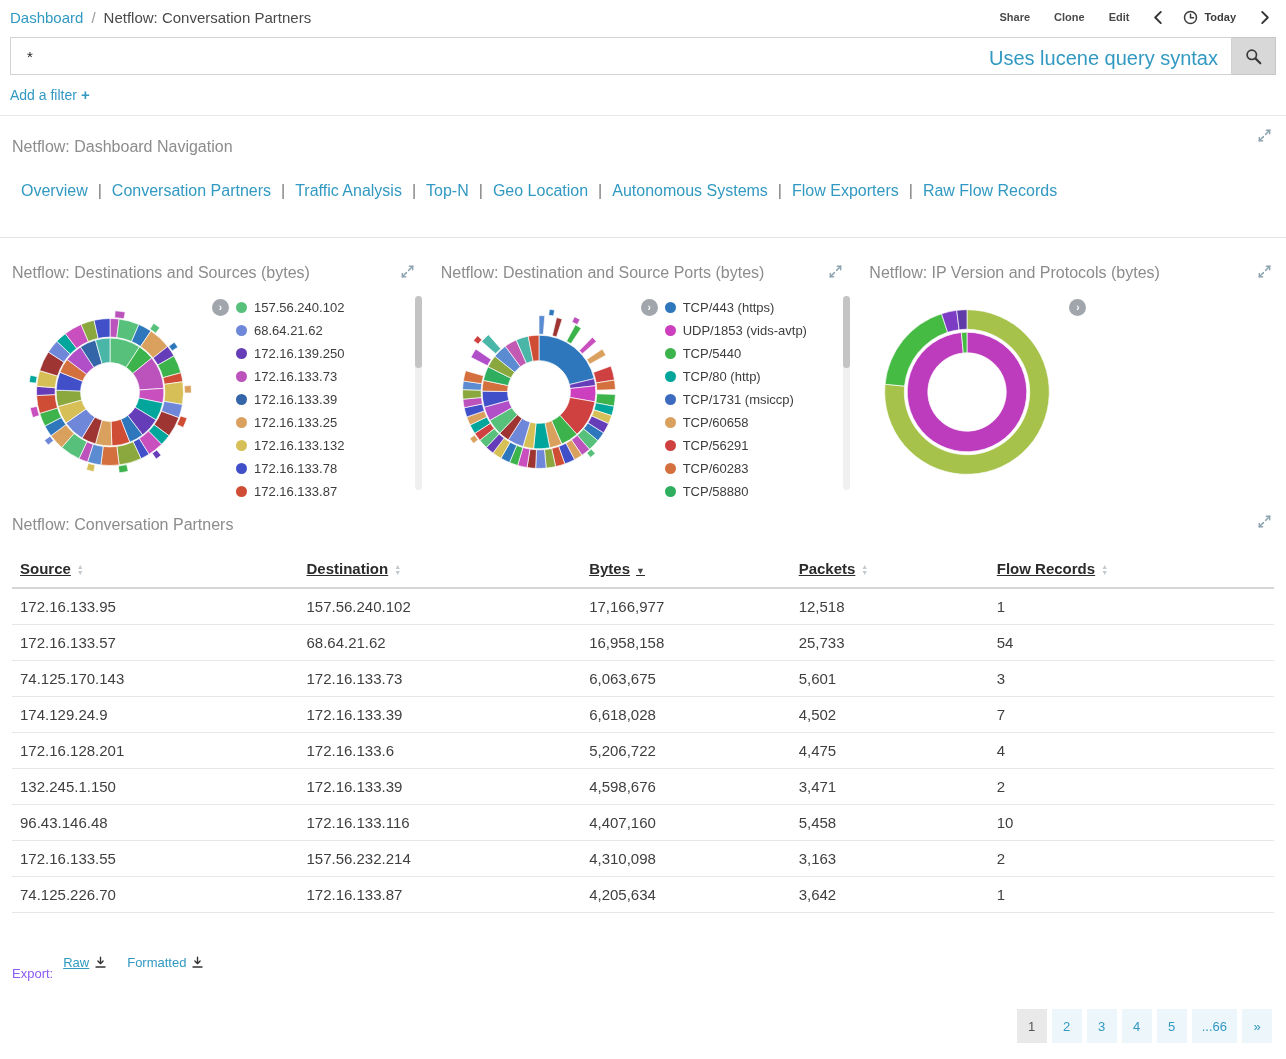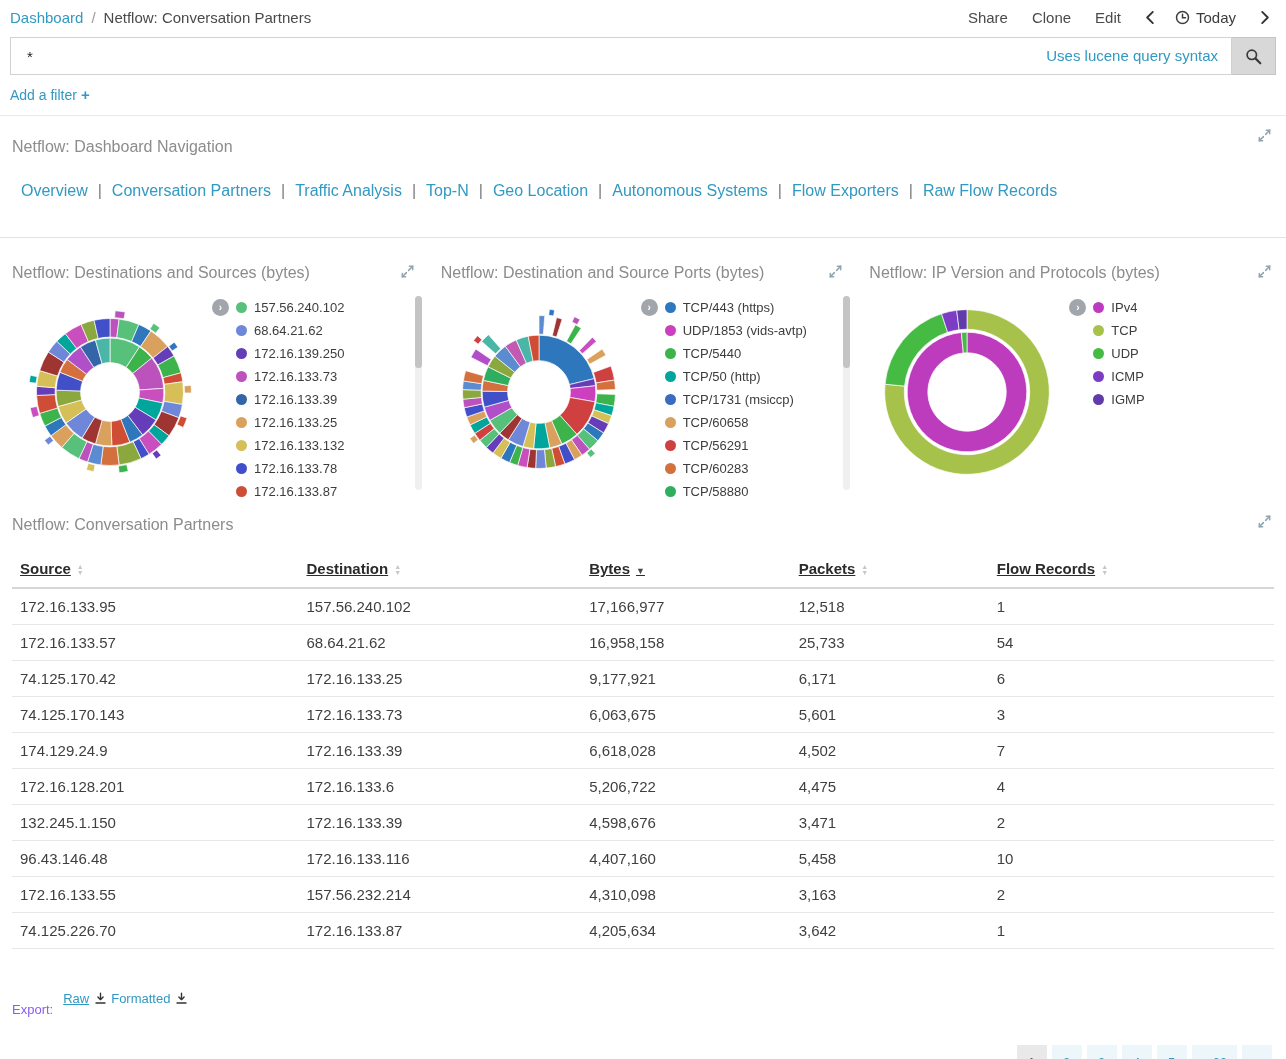--- a/index.html
+++ b/index.html
@@ -9,31 +9,31 @@
     font-family: "Liberation Sans", sans-serif; font-size: 14px; color: #3f3f3f;
   }
   a { color: var(--accent, #3199c2); text-decoration: none; cursor: pointer; }
   ul { list-style: none; }
 
   
   .topbar { display: flex; justify-content: space-between; align-items: center; height: 34px; padding: 0 16px 0 10px; }
   .breadcrumb { font-size: 15px; display: flex; align-items: center; }
   .crumb-sep { color: #9a9a9a; margin: 0 8px; }
   .crumb-current { color: #4a4a4a; }
-  .topbar-right { display: flex; align-items: center; font-size: 15px; color: #4a4a4a; }
+  .topbar-right { display: flex; align-items: center; font-size: 11px; color: #4a4a4a; font-weight: bold; }
   .topbar-menu { display: flex; }
   .menu-item { color: #4a4a4a; cursor: pointer; margin-left: 24px; }
   .nav-arrow { margin-left: 24px; display: flex; align-items: center; cursor: pointer; }
   .time-label { display: flex; align-items: center; gap: 6px; cursor: pointer; margin-left: 20px; color: #3c3c3c; }
 
   
   .query-bar { display: flex; padding: 3px 10px 5px 10px; align-items: stretch; }
   .query-input-wrap { position: relative; flex: 1; }
   .query-input { width: 100%; height: 38px; border: 1px solid #d2d2d2; padding: 0 215px 0 16px; font-size: 15px; color: #222; font-family: "Liberation Sans", sans-serif; outline: none; }
-  .query-hint { position: absolute; right: 14px; top: 10px; font-size: 15px; white-space: nowrap; }
+  .query-hint { position: absolute; right: 14px; top: 10px; font-size: 20px; white-space: nowrap; }
   .search-button { width: 44px; height: 38px; background: #d8d8d8; border: 1px solid #c6c6c6; border-left: none; display: flex; align-items: center; justify-content: center; cursor: pointer; }
 
   
   .filter-bar { padding: 6px 0 12px 10px; border-bottom: 1px solid #e7e9ea; font-size: 14px; }
   .add-filter { font-size: 14px; }
   .plus { font-weight: bold; margin-left: 4px; font-size: 15px; }
 
   
   .panel { position: relative; }
   .panel-title { font-size: 16px; color: var(--muted-title, #8c8c8c); font-weight: normal; }
@@ -59,21 +59,21 @@
   
   .table-panel { padding: 14px 12px 0; }
   table { width: 100%; border-collapse: collapse; margin-top: 16px; }
   th { font-size: 15px; color: #2b2b2b; text-align: left; padding: 10px 8px; border-bottom: 2px solid #d6d6d6; cursor: pointer; white-space: nowrap; font-weight: bold; text-decoration: underline; }
   td { font-size: 15px; color: #3f3f3f; padding: 9px 8px; border-bottom: 1px solid #e7e7e7; }
   .sort-both { display: inline-flex; flex-direction: column; margin-left: 6px; vertical-align: middle; line-height: 6px; font-size: 7px; color: #c3c9ce; }
   .sort-desc { margin-left: 6px; font-size: 9px; color: #4a4a4a; }
 
   .export-row { display: flex; align-items: center; margin: 30px 0 0; font-size: 13px; }
   .export-label { color: #8b5cf6; margin-right: 10px; margin-top: 23px; }
-  .export-links { display: flex; align-items: flex-start; gap: 4px; }
+  .export-links { display: flex; align-items: flex-start; gap: 20px; }
   .export-link { display: inline-flex; align-items: center; gap: 5px; }
 
   .pagination { display: flex; justify-content: flex-end; gap: 5px; margin: 28px 2px 12px; }
   .page { min-width: 30px; height: 34px; padding: 0 10px; display: flex; align-items: center; justify-content: center; background: #edf6fa; color: var(--accent, #3199c2); font-size: 13px; cursor: pointer; }
   .page.active { background: #e9e9e9; color: #555; }
 </style>
 </head>
 <body>
 
 <div class="topbar">
@@ -349,21 +349,21 @@
             <li>
               <span class="dot" style="background: rgb(204, 63, 190);"></span>
               <span>UDP/1853 (vids-avtp)</span>
             </li>
             <li>
               <span class="dot" style="background: rgb(60, 180, 75);"></span>
               <span>TCP/5440</span>
             </li>
             <li>
               <span class="dot" style="background: rgb(0, 166, 155);"></span>
-              <span>TCP/50 (http)</span>
+              <span>TCP/80 (http)</span>
             </li>
             <li>
               <span class="dot" style="background: rgb(59, 106, 191);"></span>
               <span>TCP/1731 (msiccp)</span>
             </li>
             <li>
               <span class="dot" style="background: rgb(218, 160, 93);"></span>
               <span>TCP/60658</span>
             </li>
             <li>
@@ -402,42 +402,20 @@
       <svg class="sunburst" viewBox="0 0 200 200">
           <path d="M100.00,39.00 A61,61 0 1 1 94.26,39.27 L96.24,60.18 A40,40 0 1 0 100.00,60.00 Z" fill="#bd3cbd" stroke="#ffffff" stroke-width="0.7"></path>
           <path d="M94.26,39.27 A61,61 0 0 1 100.00,39.00 L100.00,60.00 A40,40 0 0 0 96.24,60.18 Z" fill="#45bb44" stroke="#ffffff" stroke-width="0.7"></path>
           <path d="M100.00,16.00 A84,84 0 1 1 16.37,92.09 L36.28,93.98 A64,64 0 1 0 100.00,36.00 Z" fill="#a6c24a" stroke="#ffffff" stroke-width="0.7"></path>
           <path d="M16.37,92.09 A84,84 0 0 1 74.04,20.11 L80.22,39.13 A64,64 0 0 0 36.28,93.98 Z" fill="#45bb44" stroke="#ffffff" stroke-width="0.7"></path>
           <path d="M74.04,20.11 A84,84 0 0 1 89.47,16.66 L91.98,36.50 A64,64 0 0 0 80.22,39.13 Z" fill="#7d3cc4" stroke="#ffffff" stroke-width="0.7"></path>
           <path d="M89.47,16.66 A84,84 0 0 1 100.00,16.00 L100.00,36.00 A64,64 0 0 0 91.98,36.50 Z" fill="#5f3ca8" stroke="#ffffff" stroke-width="0.7"></path>
         </svg>
       <div class="legend-wrap">
         <span class="legend-toggle">›</span>
-        <ul class="legend">
-            <li>
-              <span class="dot" style="background: rgb(189, 60, 189);"></span>
-              <span>IPv4</span>
-            </li>
-            <li>
-              <span class="dot" style="background: rgb(166, 194, 74);"></span>
-              <span>TCP</span>
-            </li>
-            <li>
-              <span class="dot" style="background: rgb(69, 187, 68);"></span>
-              <span>UDP</span>
-            </li>
-            <li>
-              <span class="dot" style="background: rgb(125, 60, 196);"></span>
-              <span>ICMP</span>
-            </li>
-            <li>
-              <span class="dot" style="background: rgb(95, 60, 168);"></span>
-              <span>IGMP</span>
-            </li>
-          </ul>
       </div>
     </div>
 
   </section>
 
 </div>
 
 <section class="panel table-panel">
   <h3 class="panel-title">Netflow: Conversation Partners</h3>
   <span class="expand-icon">
@@ -488,27 +466,20 @@
           <td>1</td>
         </tr>
         <tr>
           <td>172.16.133.57</td>
           <td>68.64.21.62</td>
           <td>16,958,158</td>
           <td>25,733</td>
           <td>54</td>
         </tr>
         <tr>
-          <td>74.125.170.42</td>
-          <td>172.16.133.25</td>
-          <td>9,177,921</td>
-          <td>6,171</td>
-          <td>6</td>
-        </tr>
-        <tr>
           <td>74.125.170.143</td>
           <td>172.16.133.73</td>
           <td>6,063,675</td>
           <td>5,601</td>
           <td>3</td>
         </tr>
         <tr>
           <td>174.129.24.9</td>
           <td>172.16.133.39</td>
           <td>6,618,028</td>

